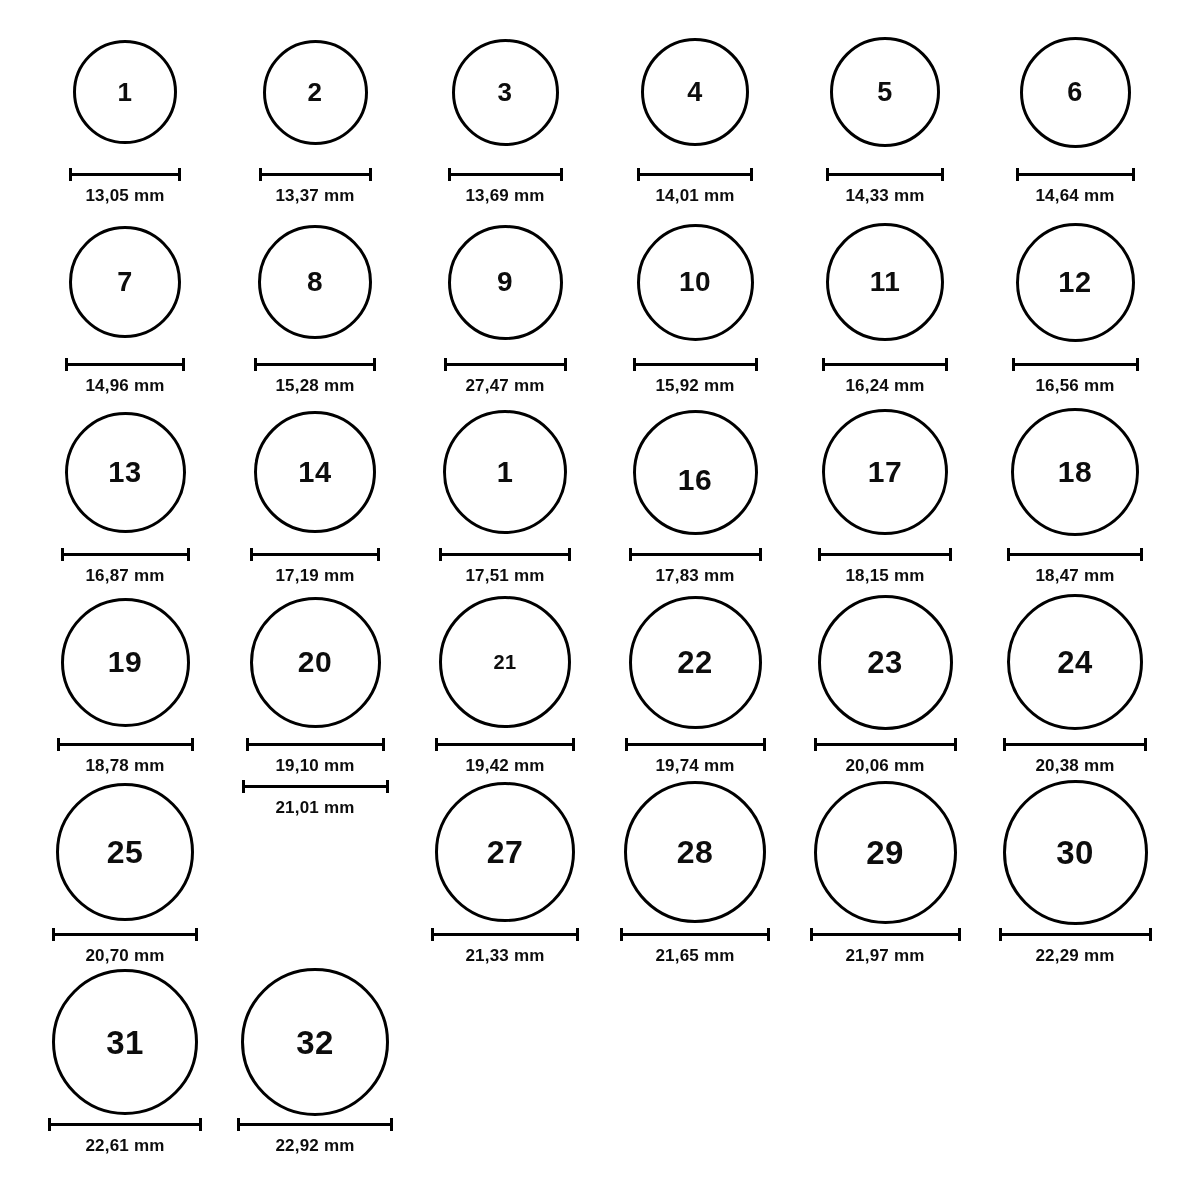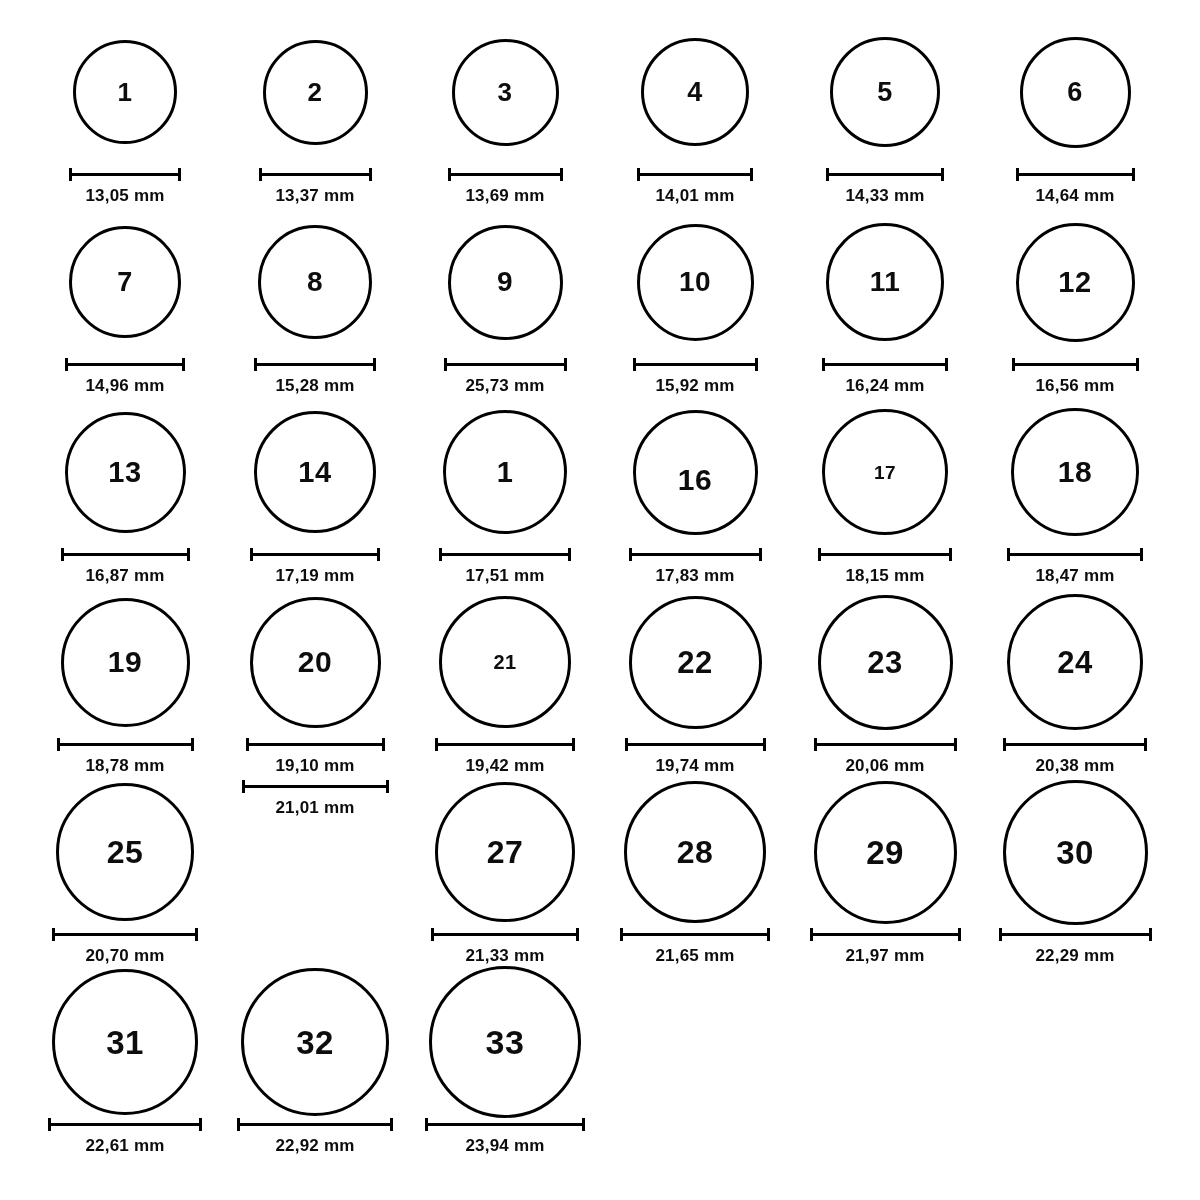--- a/index.html
+++ b/index.html
@@ -201,21 +201,21 @@
         <div class="circle-wrap">
           <div class="circle" style="width: 115px; height: 115px;">
             <span class="size-number" style="font-size: 28px;">9</span>
           </div>
         </div>
         <div class="ruler" style="width: 123px;">
           <div class="bar"></div>
           <div class="tick left"></div>
           <div class="tick right"></div>
         </div>
-        <div class="measure">25,73 mm</div>
+        <div class="measure">27,47 mm</div>
       </div>
       <div class="cell">
         <div class="circle-wrap">
           <div class="circle" style="width: 117px; height: 117px; align-items: center;">
             <span class="size-number" style="font-size: 28px;">10</span>
           </div>
         </div>
         <div class="ruler" style="width: 125px;">
           <div class="bar"></div>
           <div class="tick left"></div>
@@ -297,21 +297,21 @@
         <div class="ruler" style="width: 133px;">
           <div class="bar"></div>
           <div class="tick left"></div>
           <div class="tick right"></div>
         </div>
         <div class="measure">17,83 mm</div>
       </div>
       <div class="cell">
         <div class="circle-wrap">
           <div class="circle" style="width: 126px; height: 126px;">
-            <span class="size-number" style="font-size: 19px;">17</span>
+            <span class="size-number" style="font-size: 30px;">17</span>
           </div>
         </div>
         <div class="ruler" style="width: 134px;">
           <div class="bar"></div>
           <div class="tick left"></div>
           <div class="tick right"></div>
         </div>
         <div class="measure">18,15 mm</div>
       </div>
       <div class="cell">
@@ -496,28 +496,15 @@
           <div class="circle" style="width: 148px; height: 148px;">
             <span class="size-number" style="font-size: 33px;">32</span>
           </div>
         </div>
         <div class="ruler" style="width: 156px;">
           <div class="bar"></div>
           <div class="tick left"></div>
           <div class="tick right"></div>
         </div>
         <div class="measure">22,92 mm</div>
-      </div>
-      <div class="cell">
-        <div class="circle-wrap">
-          <div class="circle" style="width: 152px; height: 152px;">
-            <span class="size-number" style="font-size: 34px;">33</span>
-          </div>
-        </div>
-        <div class="ruler" style="width: 160px;">
-          <div class="bar"></div>
-          <div class="tick left"></div>
-          <div class="tick right"></div>
-        </div>
-        <div class="measure">23,94 mm</div>
       </div>
     </div>
 </div>
 
 </body></html>

